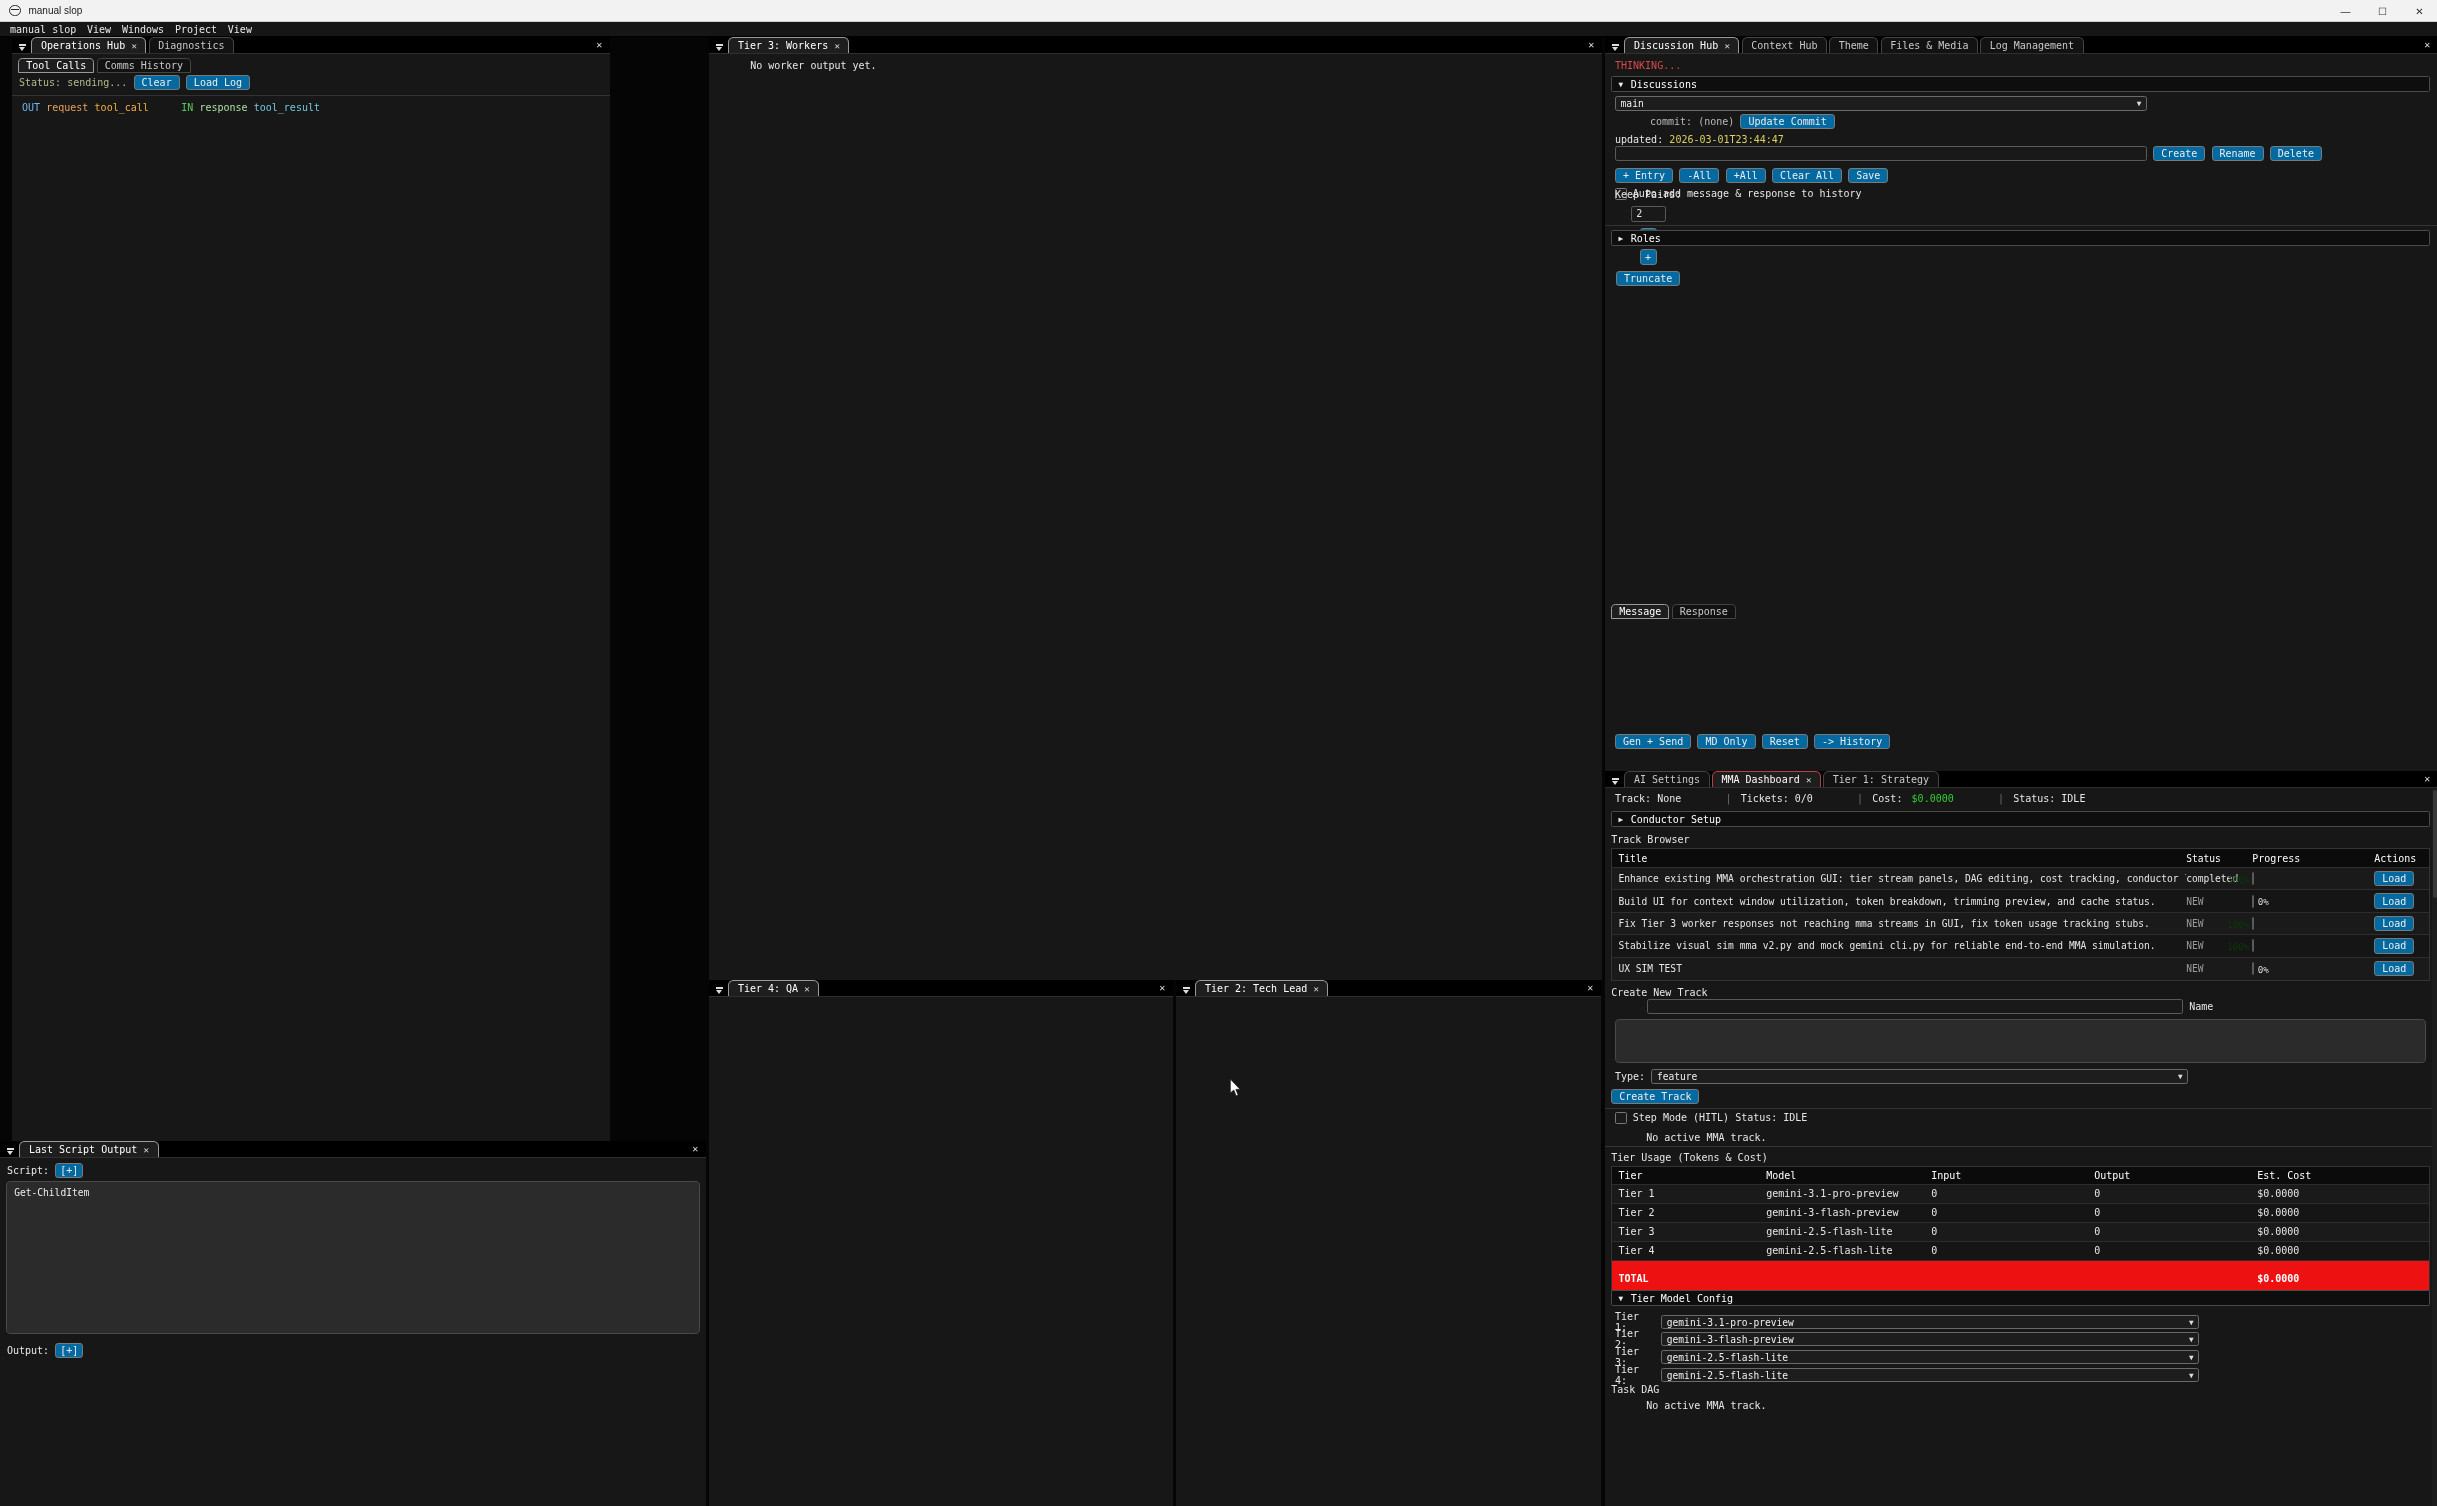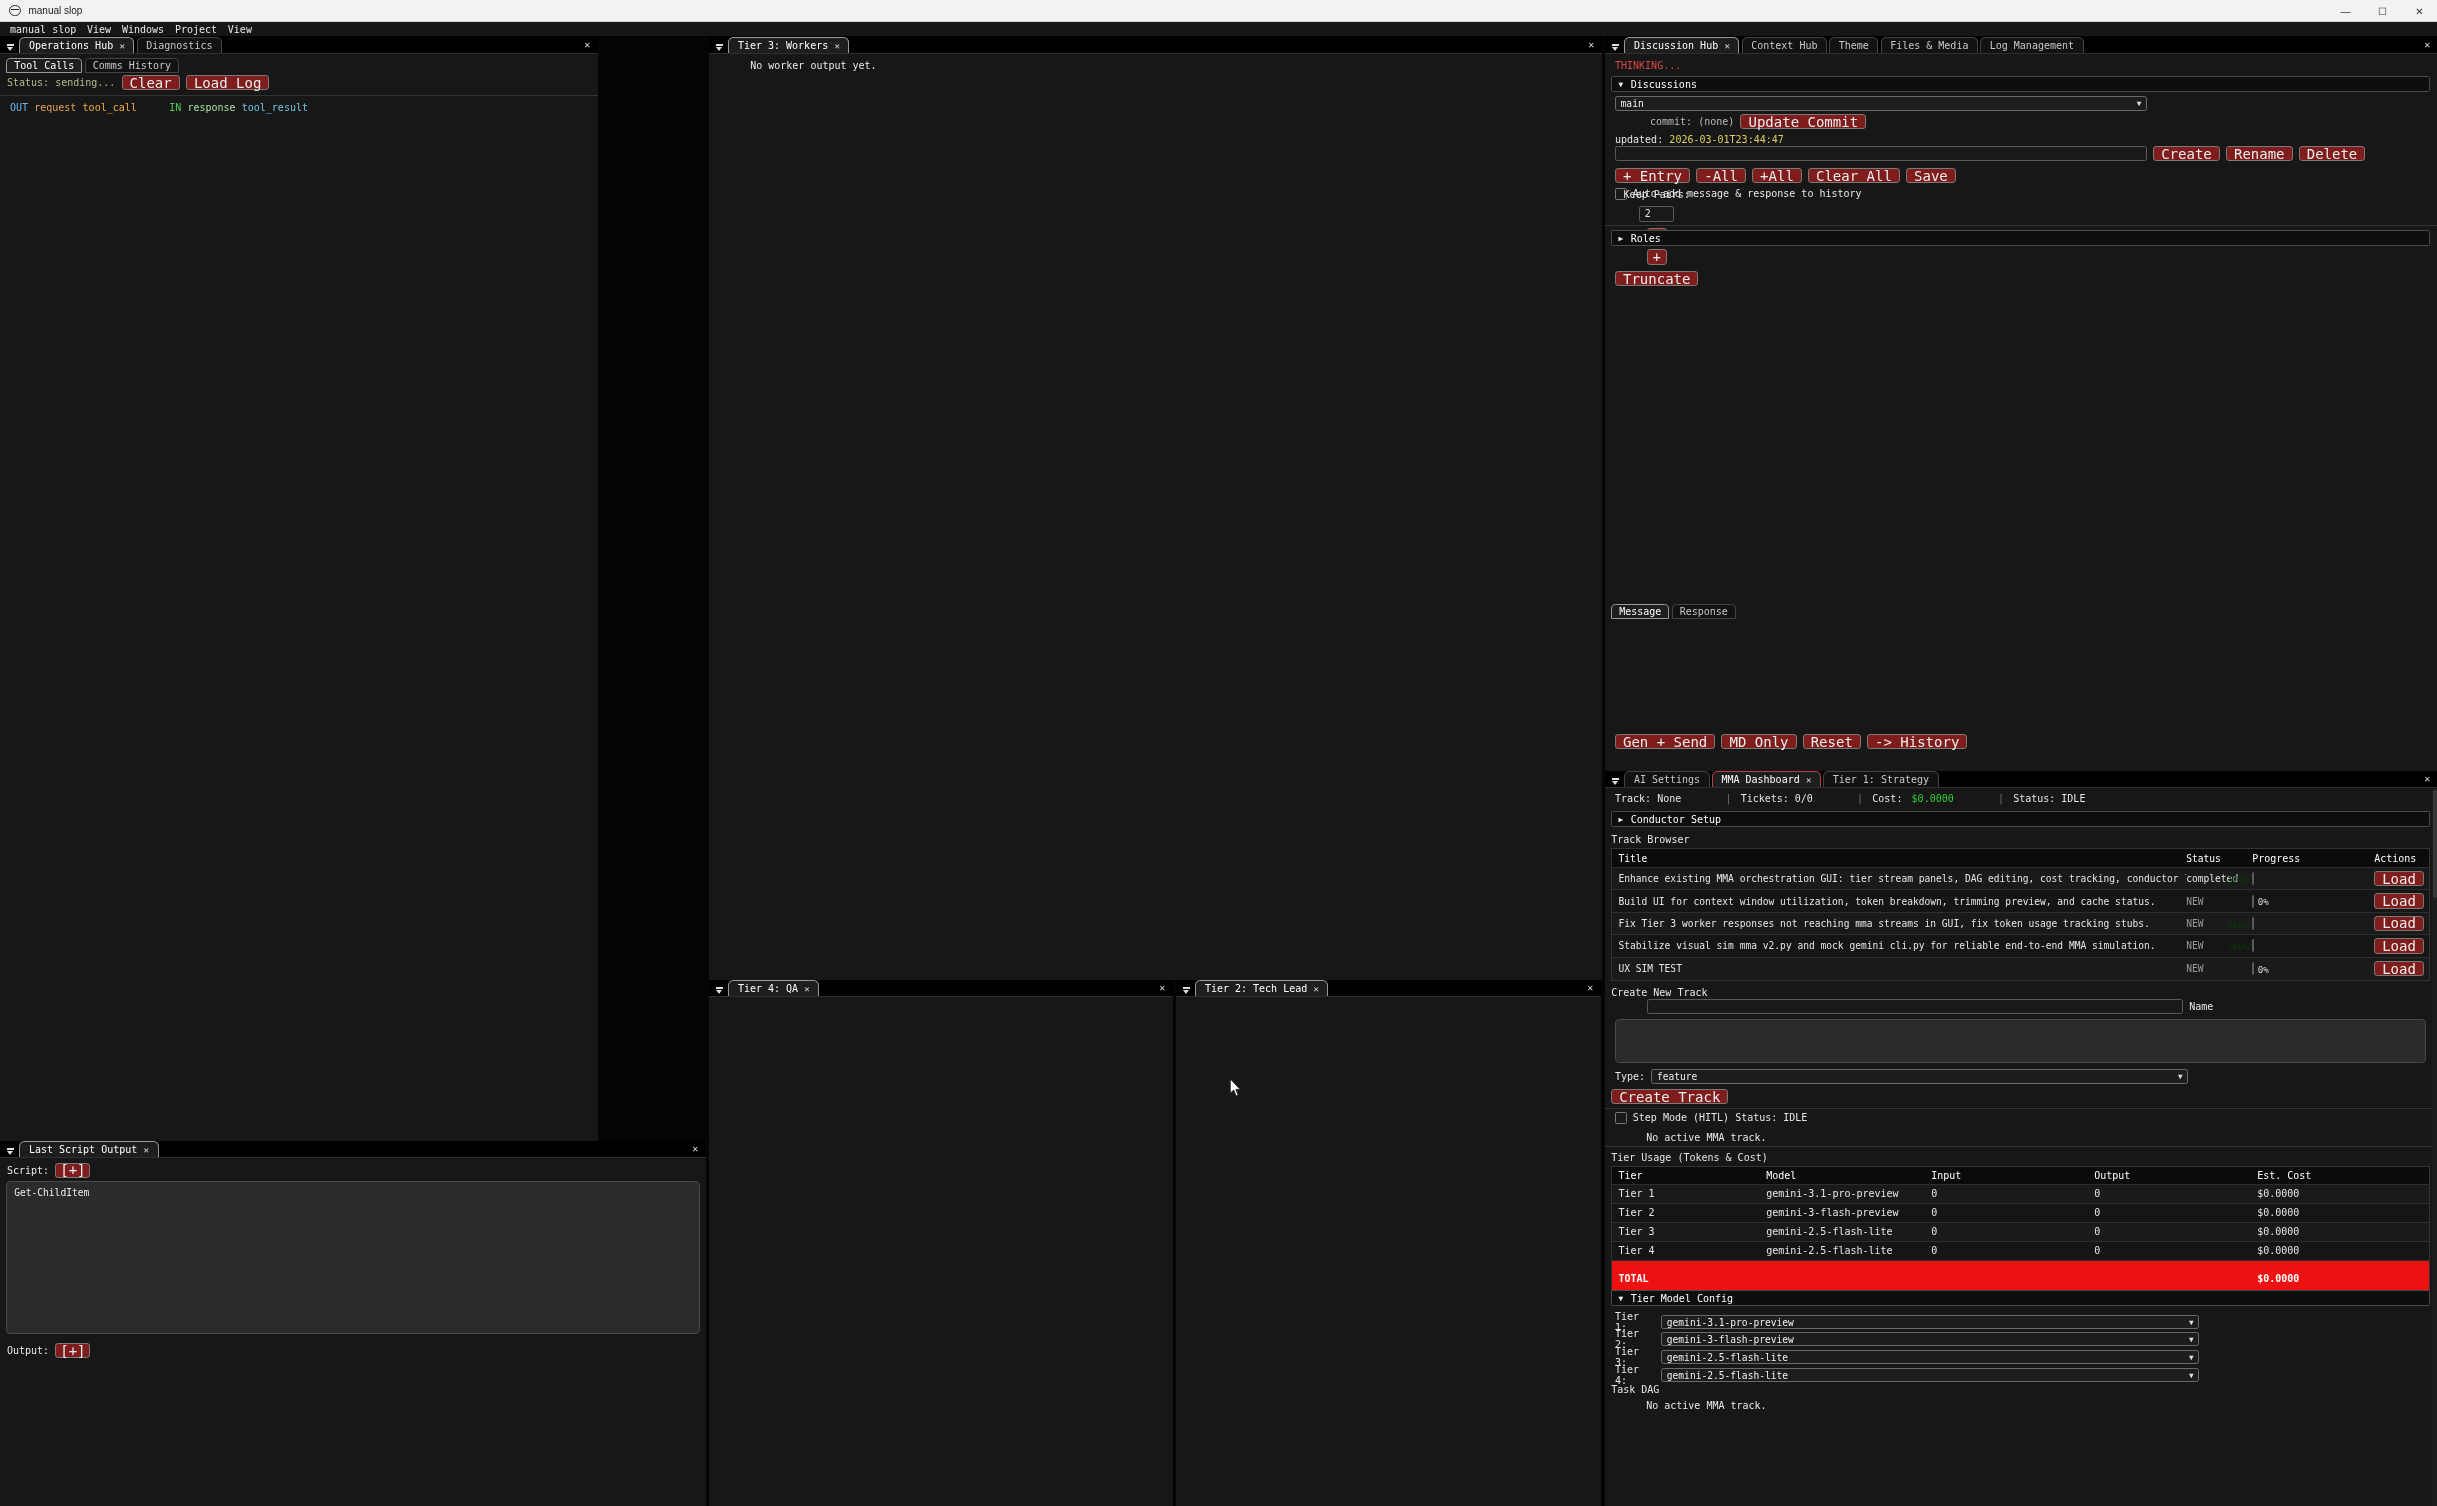--- a/index.html
+++ b/index.html
@@ -32,22 +32,22 @@
   .dock .dtri { width:0; height:0; border-left:3.9px solid transparent; border-right:3.9px solid transparent;
     border-top:4.6px solid #ddd; }
   .tab { background:#121212; border:0.8px solid #444; border-bottom:none; border-radius:5.4px 5.4px 0 0;
     padding:1.5px 8.5px 2.3px 8.5px; margin-right:2.3px; color:#c8c8c8; display:flex; align-items:center; gap:6.2px;
     height:16px; white-space:nowrap; }
   .tab.active { background:#1e1e1e; border-color:#9a9a9a; color:#fff; }
   .tab.active.red { border-color:#b84040; }
   .tclose { font-size:9.2px; color:#ddd; }
   .barclose { margin-left:auto; margin-right:7.7px; margin-bottom:3.1px; color:#ddd; font-size:10px; }
   
-  .btn { background:#7f1d1d; border:0.8px solid #7a7a7a; border-radius:3.1px; color:#ececec;
-    padding:0.8px 7px; height:15.4px; display:inline-flex; align-items:center; white-space:nowrap; font-size:14px; }
+  .btn { background:#0369a1; border:0.8px solid #7a7a7a; border-radius:3.1px; color:#ececec;
+    padding:0.8px 7px; height:15.4px; display:inline-flex; align-items:center; white-space:nowrap; font-size:10px; }
   .row { position:absolute; display:flex; align-items:center; gap:6.2px; }
   .inputbox { background:#191919; border:0.8px solid #5a5a5a; border-radius:2.3px; height:15.4px; }
   .tarea { position:absolute; background:#2b2b2b; border:0.8px solid #4a4a4a; border-radius:4.6px;
     padding:5.4px 7px; color:#ececec; font-size:9.6px; }
   .collapsible { position:absolute; border:0.8px solid #4a4a4a; background:#0e0e0e; height:16px;
     display:flex; align-items:center; gap:7.7px; padding:0 6.2px; color:#fff; border-radius:1.5px; }
   .caret { font-size:7.7px; color:#eee; }
   .select { position:absolute; background:#1d1d1d; border:0.8px solid #6a6a6a; border-radius:2.3px;
     height:15.4px; display:flex; align-items:center; padding:0 4.6px; color:#f0f0f0; font-size:9.6px; }
   .sel-arrow { margin-left:auto; font-size:7.7px; color:#ddd; }
@@ -94,21 +94,21 @@
   </div>
 
   <div class="menubar">
     <span>manual slop</span>
     <span>View</span>
     <span>Windows</span>
     <span>Project</span>
     <span>View</span>
   </div>
 
-  <div class="panel" style="left:0; top:37px; width:598px; height:1104px;text-align:right;">
+  <div class="panel" style="left:12px; top:37px; width:598px; height:1104px;text-align:right;">
     <div class="tabbar">
       <span class="dock">
           <span class="dbar"></span>
           <span class="dtri"></span>
         </span>
       <span class="tab active">
         <span>Operations Hub</span>
         <span class="tclose">✕</span>
       </span>
       <span class="tab">

